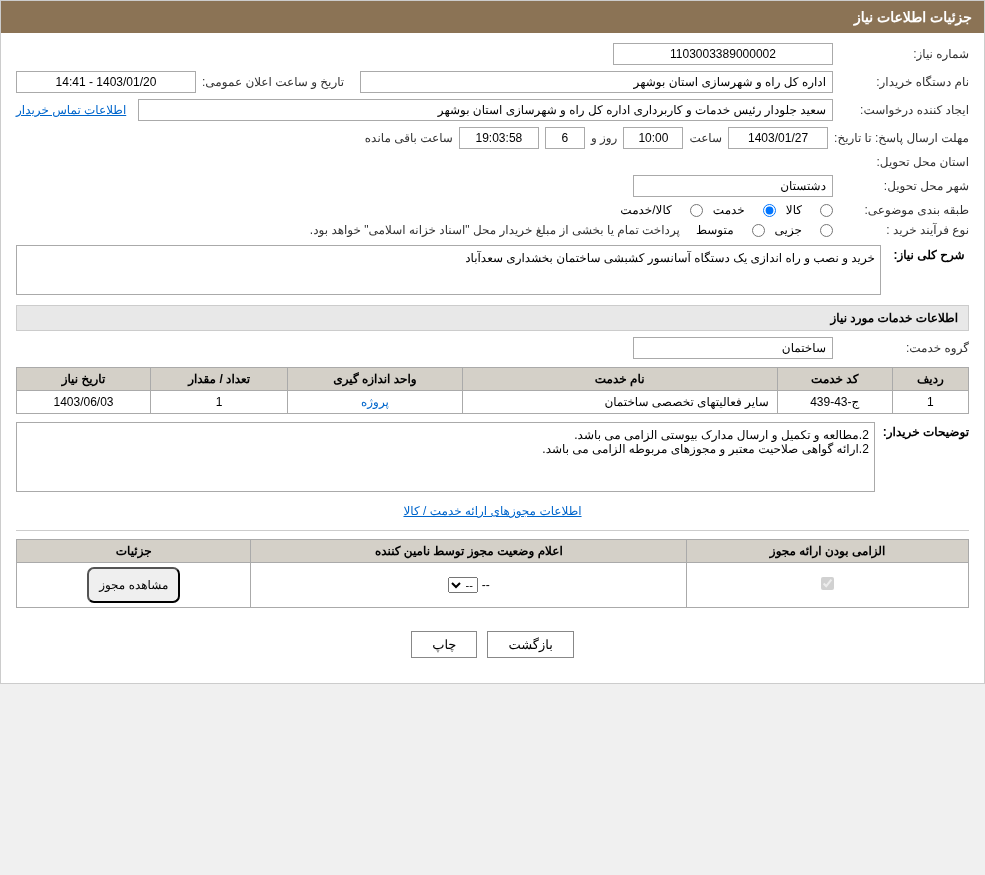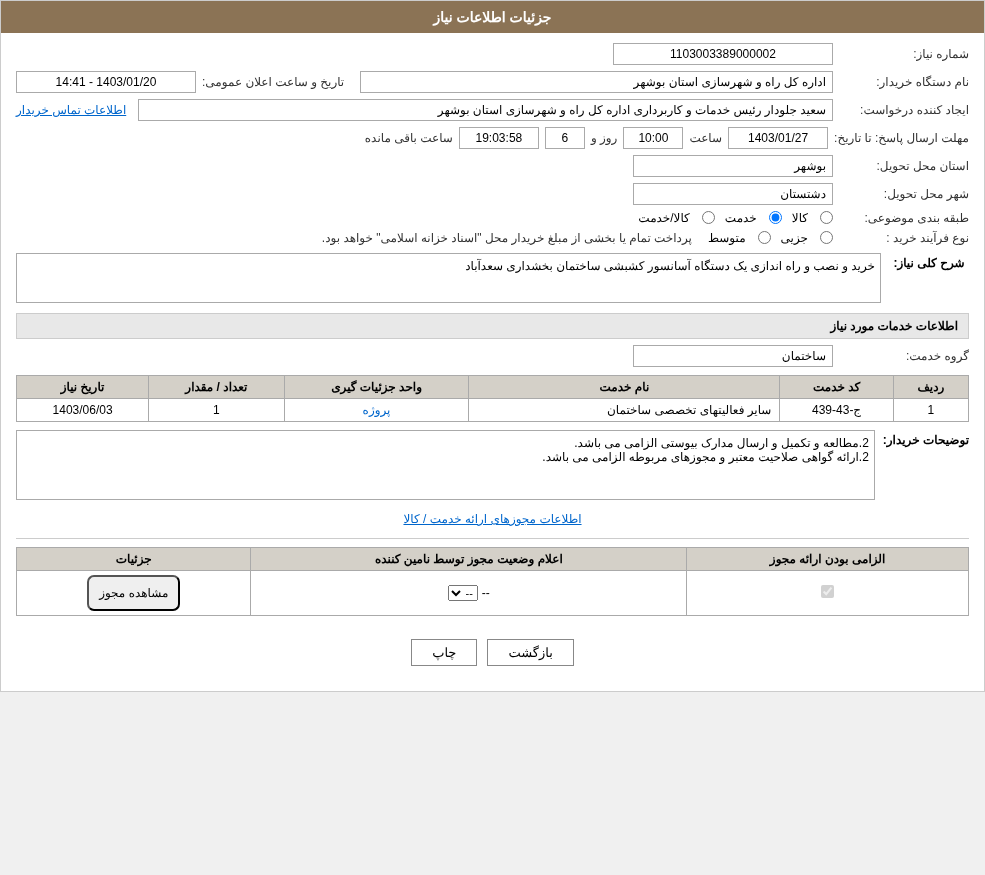--- a/index.html
+++ b/index.html
@@ -11,21 +11,20 @@
     }
     .page-container {
       max-width: 985px;
       margin: 0 auto;
       background: #fff;
       border: 1px solid #ccc;
     }
     .page-header {
       background: #8b7355;
       color: #fff;
-      text-align: center;
       padding: 8px 12px;
       font-size: 14px;
       font-weight: bold;
     }
     .content {
       padding: 10px 15px;
     }
     .info-row {
       display: flex;
       align-items: center;
@@ -70,22 +69,22 @@
       margin: 10px 0 6px 0;
       text-align: right;
     }
     .radio-group {
       display: flex;
       align-items: center;
       gap: 10px;
     }
     .radio-item {
       display: flex;
-      align-items: flex-start;
-      gap: 12px;
+      align-items: flex-end;
+      gap: 18px;
     }
     .table-section {
       margin: 8px 0;
     }
     table {
       width: 100%;
       border-collapse: collapse;
       font-size: 12px;
     }
     th {
@@ -195,21 +194,20 @@
       <span class="label-sm">ساعت</span>
       <div class="value-box-fixed" style="min-width:60px;">10:00</div>
       <span class="label-sm">روز و</span>
       <div class="value-box-fixed" style="min-width:40px;">6</div>
       <div class="value-box-fixed" style="min-width:80px;">19:03:58</div>
       <span class="label-sm">ساعت باقی مانده</span>
     </div>
 
     <div class="info-row">
       <span class="label">استان محل تحویل:</span>
-      <div class="value-box" style="max-width:200px;">بوشهر</div>
     </div>
 
     <div class="info-row">
       <span class="label">شهر محل تحویل:</span>
       <div class="value-box" style="max-width:200px;">دشتستان</div>
     </div>
 
     <div class="info-row">
       <span class="label">طبقه بندی موضوعی:</span>
       <div class="radio-group">
@@ -255,21 +253,21 @@
       <div class="value-box" style="max-width:200px;">ساختمان</div>
     </div>
 
     <div class="table-section">
       <table>
         <thead>
           <tr>
             <th>ردیف</th>
             <th>کد خدمت</th>
             <th>نام خدمت</th>
-            <th>واحد جزئیات گیری</th>
+            <th>واحد اندازه گیری</th>
             <th>تعداد / مقدار</th>
             <th>تاریخ نیاز</th>
           </tr>
         </thead>
         <tbody id="services-tbody">
         <tr>
       <td>1</td>
       <td>ج-43-439</td>
       <td class="right">سایر فعالیتهای تخصصی ساختمان</td>
       <td style="color:#0066cc;">پروژه</td>

